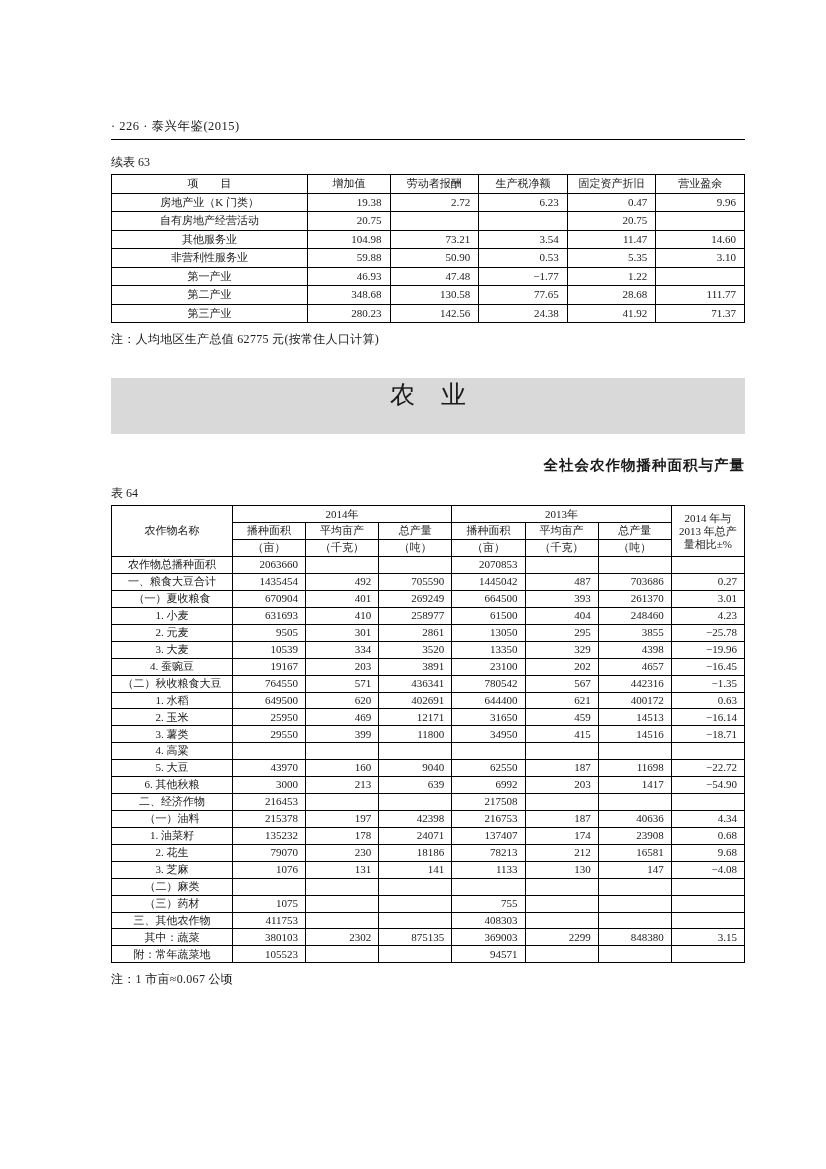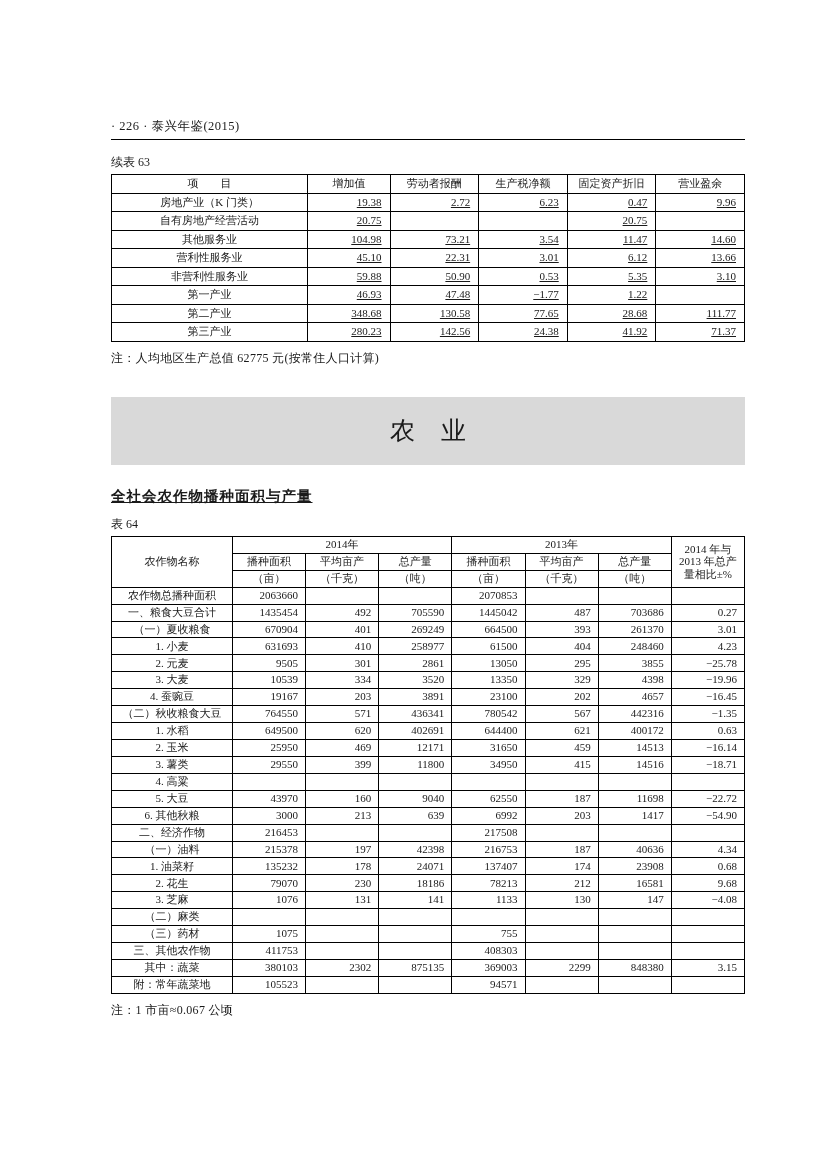--- a/index.html
+++ b/index.html
@@ -54,50 +54,48 @@
     vertical-align: middle;
     white-space: nowrap;
   }
   table.grid.t63 td.lbl, table.grid.t63 th.lbl {
     text-align: center;
   }
   table.grid td.num {
     text-align: right;
     padding-right: 8px;
     font-family: "Liberation Serif", serif;
-    text-decoration: underline;
   }
   .note {
     font-size: 12px;
     margin-top: 8px;
     letter-spacing: 0.3px;
   }
   
   .banner {
     background: #d9d9d9;
-    height: 68px;
+    height: 56px;
     margin: 30px 0 22px 0;
     display: flex;
-    align-items: center;
+    align-items: flex-start;
     justify-content: center;
   }
   .banner span {
     font-size: 25px;
     letter-spacing: 26px;
     text-indent: 26px;
     font-family: "Liberation Serif", "DejaVu Serif", serif;
   }
   
   .subtitle {
-    text-align: left;
+    text-align: right;
     font-size: 14.5px;
     font-weight: bold;
     letter-spacing: 1px;
     margin-bottom: 10px;
-    text-decoration: underline;
   }
   
   table.t64 {
     font-size: 11px;
   }
   table.t64 th, table.t64 td {
     padding: 2.2px 4px;
     border: 0.8px solid #000;
   }
   table.t64 td.name {
@@ -147,28 +145,20 @@
         <td class="num">20.75</td>
         <td class="num"></td>
       </tr>
       <tr>
         <td class="lbl">其他服务业</td>
         <td class="num">104.98</td>
         <td class="num">73.21</td>
         <td class="num">3.54</td>
         <td class="num">11.47</td>
         <td class="num">14.60</td>
-      </tr>
-      <tr>
-        <td class="lbl">营利性服务业</td>
-        <td class="num">45.10</td>
-        <td class="num">22.31</td>
-        <td class="num">3.01</td>
-        <td class="num">6.12</td>
-        <td class="num">13.66</td>
       </tr>
       <tr>
         <td class="lbl">非营利性服务业</td>
         <td class="num">59.88</td>
         <td class="num">50.90</td>
         <td class="num">0.53</td>
         <td class="num">5.35</td>
         <td class="num">3.10</td>
       </tr>
       <tr>

